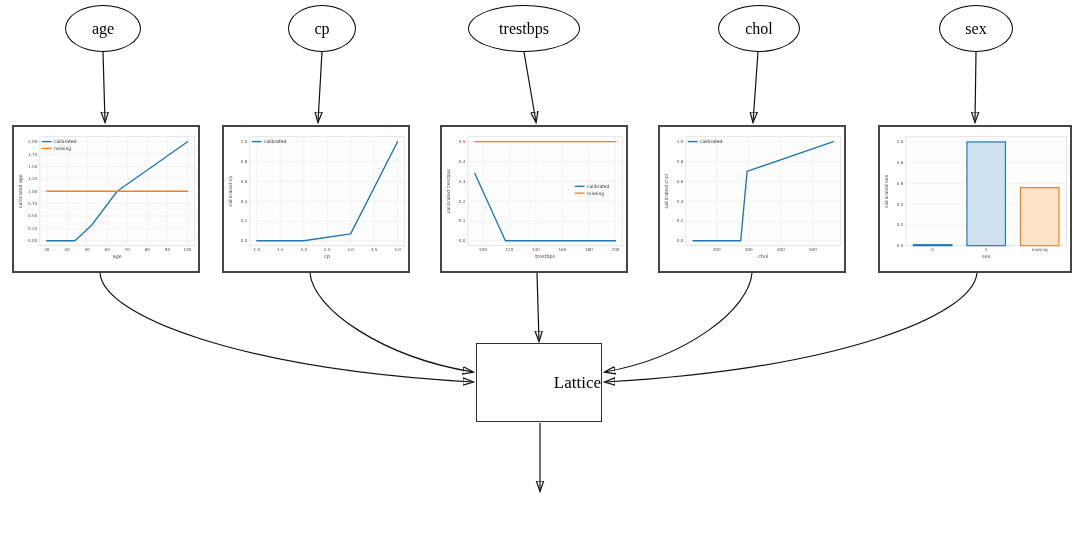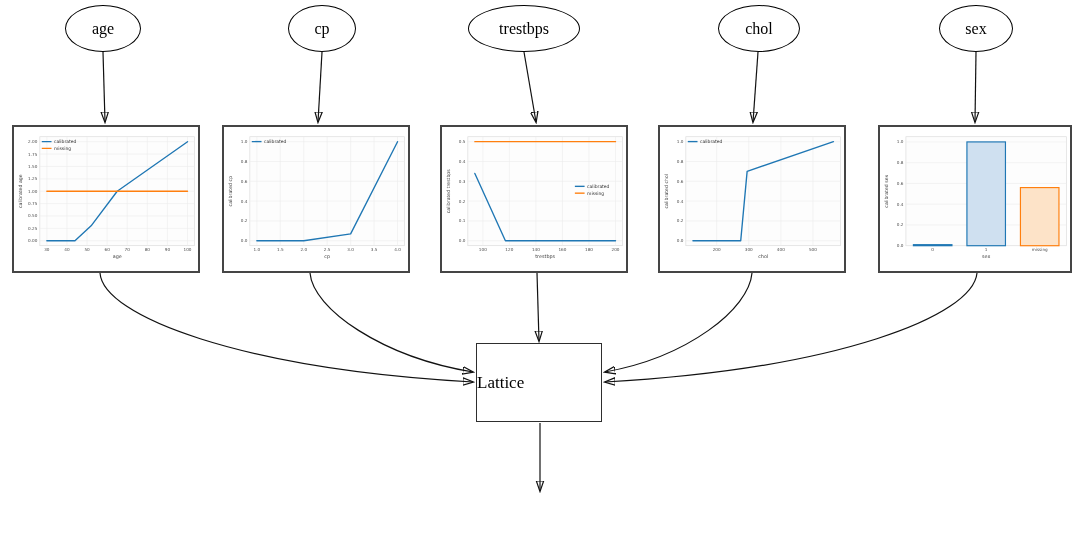--- a/index.html
+++ b/index.html
@@ -1,31 +1,31 @@
 <!DOCTYPE html>
 <html><head>
 <meta charset="utf-8">
 <style>
   html,body{margin:0;padding:0;background:#ffffff;}
   .canvas{
     position:relative;width:1080px;height:548px;background:#ffffff;
-    font-family:"Liberation Serif","DejaVu Serif",serif;overflow:hidden;border-radius:29px;
+    font-family:"Liberation Serif","DejaVu Serif",serif;overflow:hidden;
   }
   .node-ellipse{
     position:absolute;box-sizing:border-box;border:1px solid #000;border-radius:50%;
     background:#fff;display:flex;align-items:center;justify-content:center;
     font-size:16px;color:#000;
   }
   .chart-box{
     position:absolute;box-sizing:border-box;border:2px solid #454545;background:#fff;
   }
   .chart-box svg{display:block;width:100%;height:100%;}
   .lattice-box{
     position:absolute;box-sizing:border-box;border:1.5px solid #2e2e2e;background:#fff;
-    display:flex;align-items:center;justify-content:flex-start;font-size:17px;color:#000;
+    display:flex;align-items:center;justify-content:flex-end;font-size:17px;color:#000;
   }
   svg.edges{position:absolute;left:0;top:0;pointer-events:none;z-index:6;}
   svg.edges path{stroke:#111;stroke-width:1.2;fill:none;}
 </style>
 </head>
 <body>
 
 <div class="canvas">
 
   <div class="node-ellipse" style="left:65px;top:5px;width:76px;height:47px">

